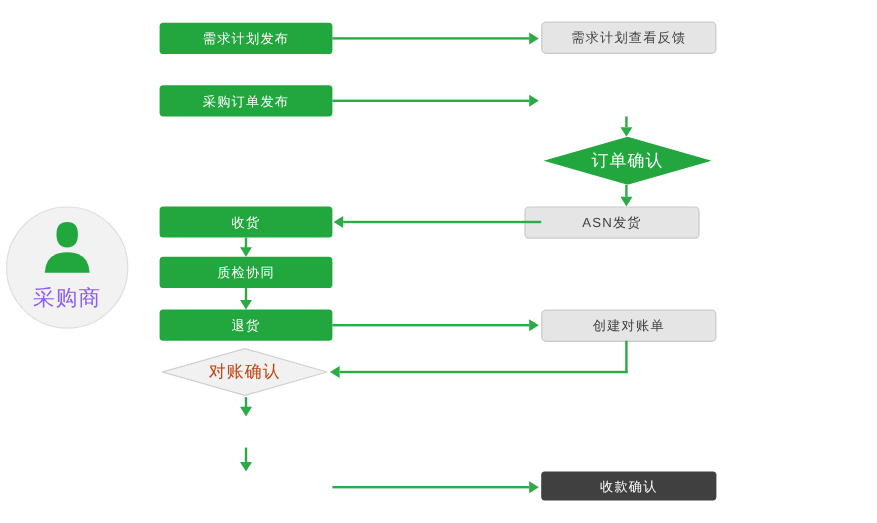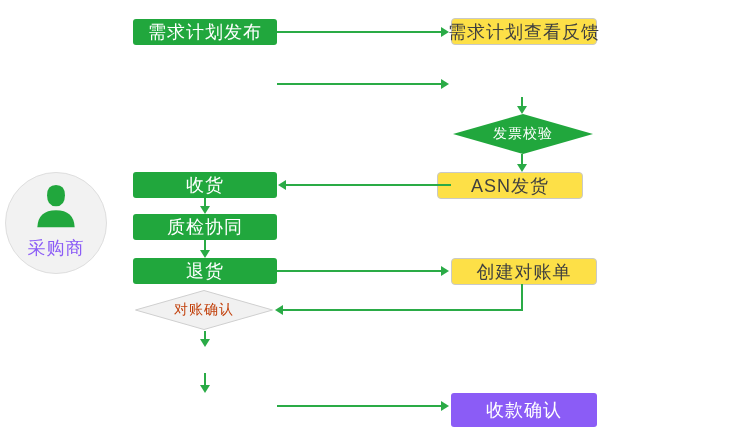--- a/index.html
+++ b/index.html
@@ -3,25 +3,25 @@
 <meta charset="utf-8">
 <style>
   html,body{margin:0;padding:0;background:#ffffff;}
   .stage{
     position:relative;width:731px;height:436px;background:#ffffff;
     font-family:"Liberation Sans",sans-serif;overflow:hidden;
   }
   
   .node{
     position:absolute;display:flex;align-items:center;justify-content:center;
-    font-size:18px;letter-spacing:1px;box-sizing:border-box;white-space:nowrap;
+    font-size:11px;letter-spacing:1px;box-sizing:border-box;white-space:nowrap;
   }
   .node.green{width:144px;height:26px;background:#21a73d;color:#ffffff;border-radius:3px;}
-  .node.light{width:146px;height:27px;background:#fde047;border:1px solid #c9c9c9;color:#3f3f3f;border-radius:4px;}
-  .node.red{width:146px;height:34px;background:#8b5cf6;color:#ffffff;border-radius:3px;}
+  .node.light{width:146px;height:27px;background:#e5e5e5;border:1px solid #c9c9c9;color:#3f3f3f;border-radius:4px;}
+  .node.red{width:146px;height:24px;background:#404040;color:#ffffff;border-radius:3px;}
   
   .diamond{position:absolute;display:flex;align-items:center;justify-content:center;font-size:14px;letter-spacing:1px;}
   .diamond svg{position:absolute;left:0;top:0;width:100%;height:100%;}
   .diamond span{position:relative;z-index:1;}
   .diamond.green-d span{color:#ffffff;}
   .diamond.light-d span{color:#c2410c;}
   
   .line{position:absolute;background:#2aab46;}
   .h{height:2px;}
   .v{width:2px;}
@@ -50,34 +50,35 @@
       <g fill="#21a73d">
         <path d="M32 5 q11 0 11 12.5 q0 13.5 -11 13.5 q-11 0 -11 -13.5 q0 -12.5 11 -12.5 z"></path>
         <path d="M9 57 q1 -21 23 -21 q22 0 23 21 z"></path>
       </g>
     </svg>
     <div class="actor-label">采购商</div>
   </div>
 
 
   <div class="node green" style="left:133px;top:19px">需求计划发布</div>
+  <div class="node green" style="left:133px;top:71px">采购订单发布</div>
   <div class="node green" style="left:133px;top:172px">收货</div>
   <div class="node green" style="left:133px;top:258px">退货</div>
   <div class="node green" style="left:133px;top:214px">质检协同</div>
 
   <div class="node light" style="left:451px;top:18px">需求计划查看反馈</div>
   <div class="node light" style="left:437px;top:172px">ASN发货</div>
   <div class="node light" style="left:451px;top:258px">创建对账单</div>
   <div class="node red" style="left:451px;top:393px">收款确认</div>
 
   <div class="diamond green-d" style="left:453px;top:114px;width:140px;height:40px">
     <svg viewBox="0 0 140 40" preserveAspectRatio="none">
       <polygon points="70,0 140,20 70,40 0,20" fill="#21a73d"></polygon>
     </svg>
-    <span>发票校验</span>
+    <span>订单确认</span>
   </div>
 
   <div class="diamond light-d" style="left:135px;top:290px;width:138px;height:40px">
     <svg viewBox="0 0 138 40" preserveAspectRatio="none">
       <polygon points="69,0.5 137.5,20 69,39.5 0.5,20" fill="#f1f1f1" stroke="#cfcfcf" stroke-width="1"></polygon>
     </svg>
     <span>对账确认</span>
   </div>
 
   <div class="line h" style="left:277px;top:31px;width:164px"></div>

